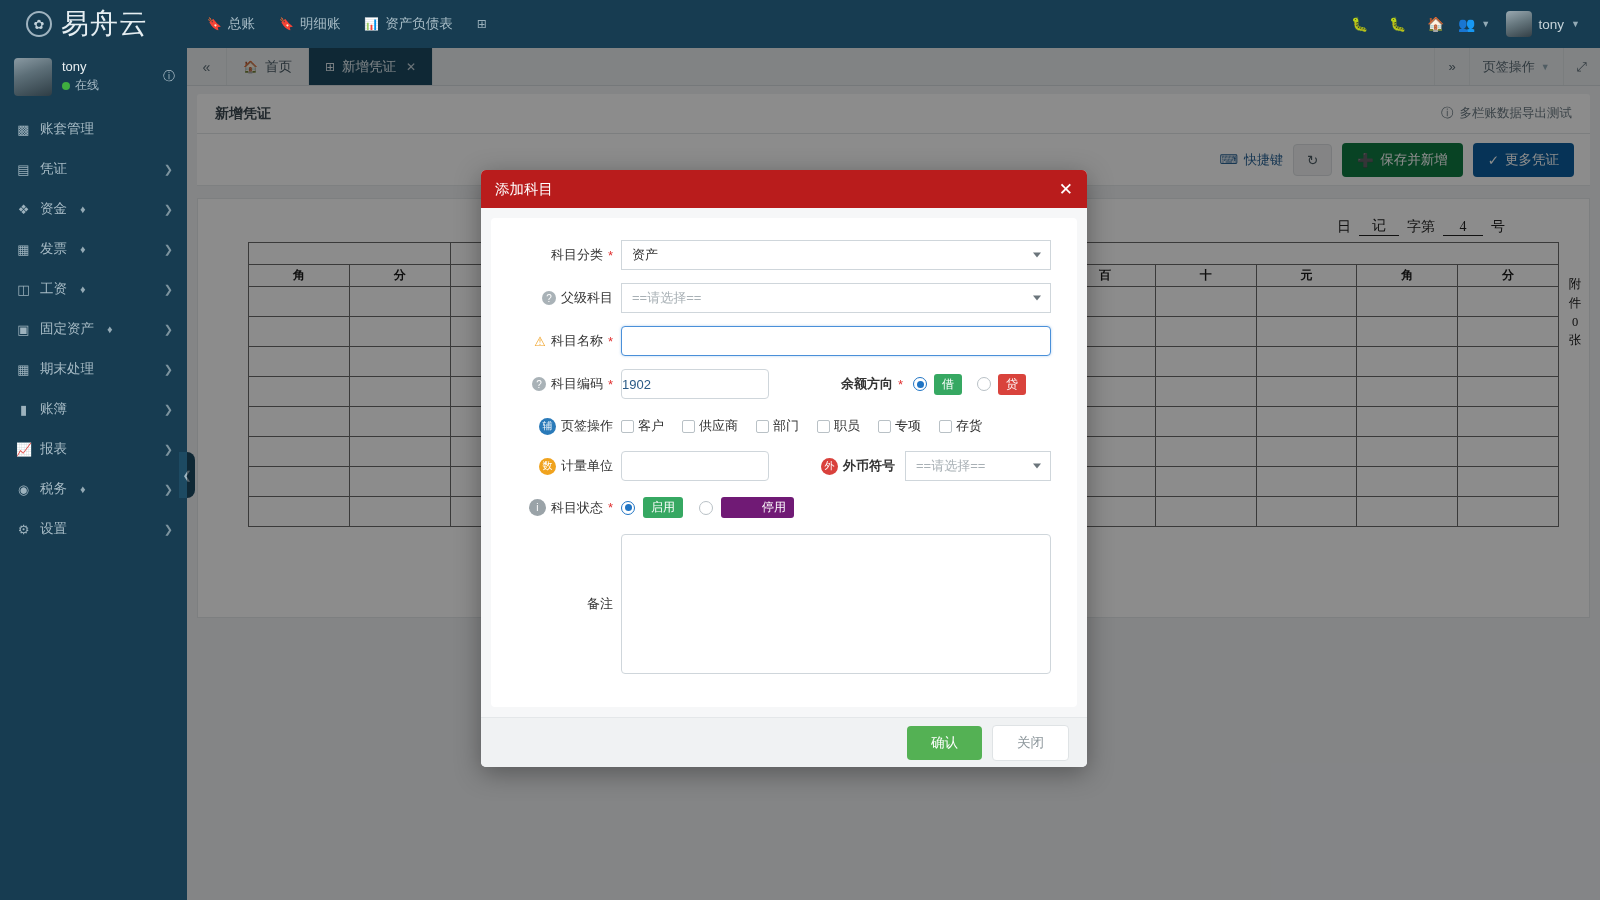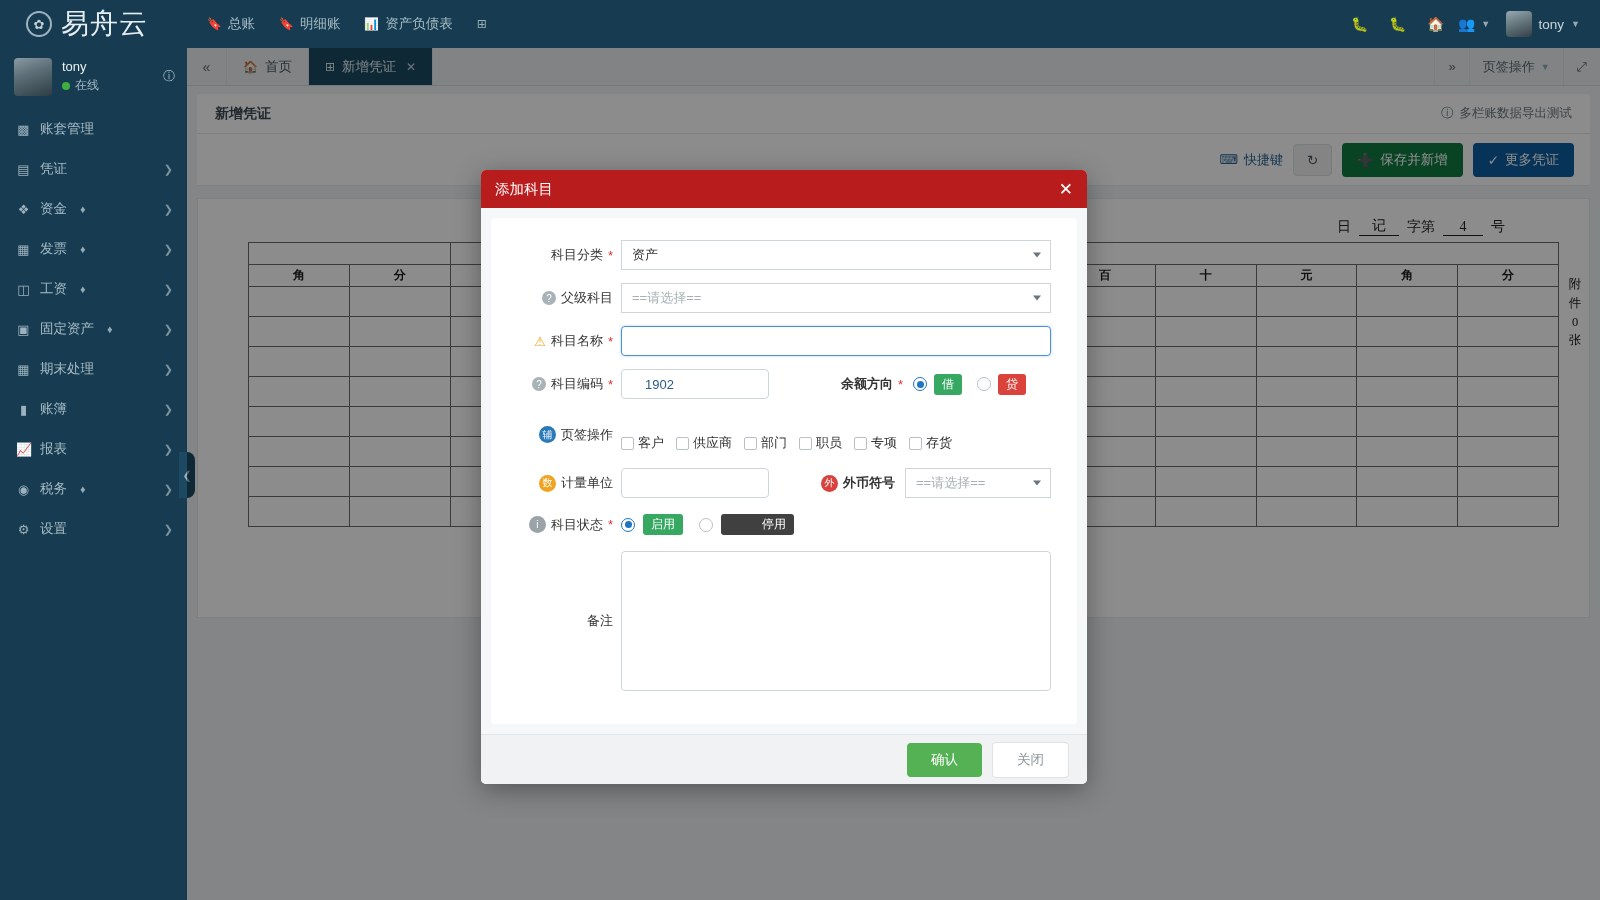--- a/index.html
+++ b/index.html
@@ -211,21 +211,21 @@
     width: 17px; height:17px; border-radius:50%; color:#fff;
     font-size:10px; display:inline-flex; align-items:center; justify-content:center; flex:none;
   }
   .pill-blue { background:#2a7ab9; }
   .pill-orange { background:#f0a31e; }
   .pill-red { background:#d9413c; }
   .pill-grey { background:#9aa3a8; }
 
   .inp {
     height: 30px; border:1px solid #cfd6db; border-radius: 4px;
-    padding: 0 23px; font-size: 13px; color:#2a5a86; background:#fff;
+    padding: 0 0; font-size: 13px; color:#2a5a86; background:#fff;
     display:flex; align-items:center; font-family:"Liberation Sans", sans-serif;
   }
   .inp.focused { border-color:#4a90d9; box-shadow: 0 0 3px rgba(74,144,217,.4); }
   .inp.wide { width: 458px; }
   .inp.small { width: 148px; }
   .sel {
     position: relative; height: 30px; border:1px solid #cfd6db; border-radius: 0;
     padding: 0 26px 0 10px; font-size: 13px; color:#333; background:#fff;
     display:flex; align-items:center;
   }
@@ -243,22 +243,22 @@
   .radio.on::after { content:''; width:7px;height:7px;border-radius:50%;background:#1f74c4; }
   .cbx {
     width: 13px; height:13px; border:1px solid #b9c1c6; background:#fff; border-radius:2px;
     display:inline-block; flex:none; cursor:pointer;
   }
   .tag {
     border-radius:3px; color:#fff; font-size:12px; padding: 2px 8px; display:inline-block;
   }
   .tag-green { background:#36a862; }
   .tag-red { background:#d9433c; }
-  .tag-grey { background:#404040;padding-left:41px; }
-  .chk-group { display:flex; align-items:flex-end; gap: 5px; margin-top: 17px; }
+  .tag-grey { background:#701a75;padding-left:41px; }
+  .chk-group { display:flex; align-items:flex-end; gap: 11px; }
   .chk-group .chk-item { display:flex; align-items:center; gap:4px; font-size:13px; color:#333; margin-right: 7px;}
   .ta {
     width: 458px; height: 140px; border:1px solid #cfd6db; border-radius:4px; background:#fff;
   }
   .spacer { flex: 1; }
   .sub-label { font-size:13px; color:#333; display:flex; align-items:center; gap:5px; }
 </style>
 </head>
 <body>
 

